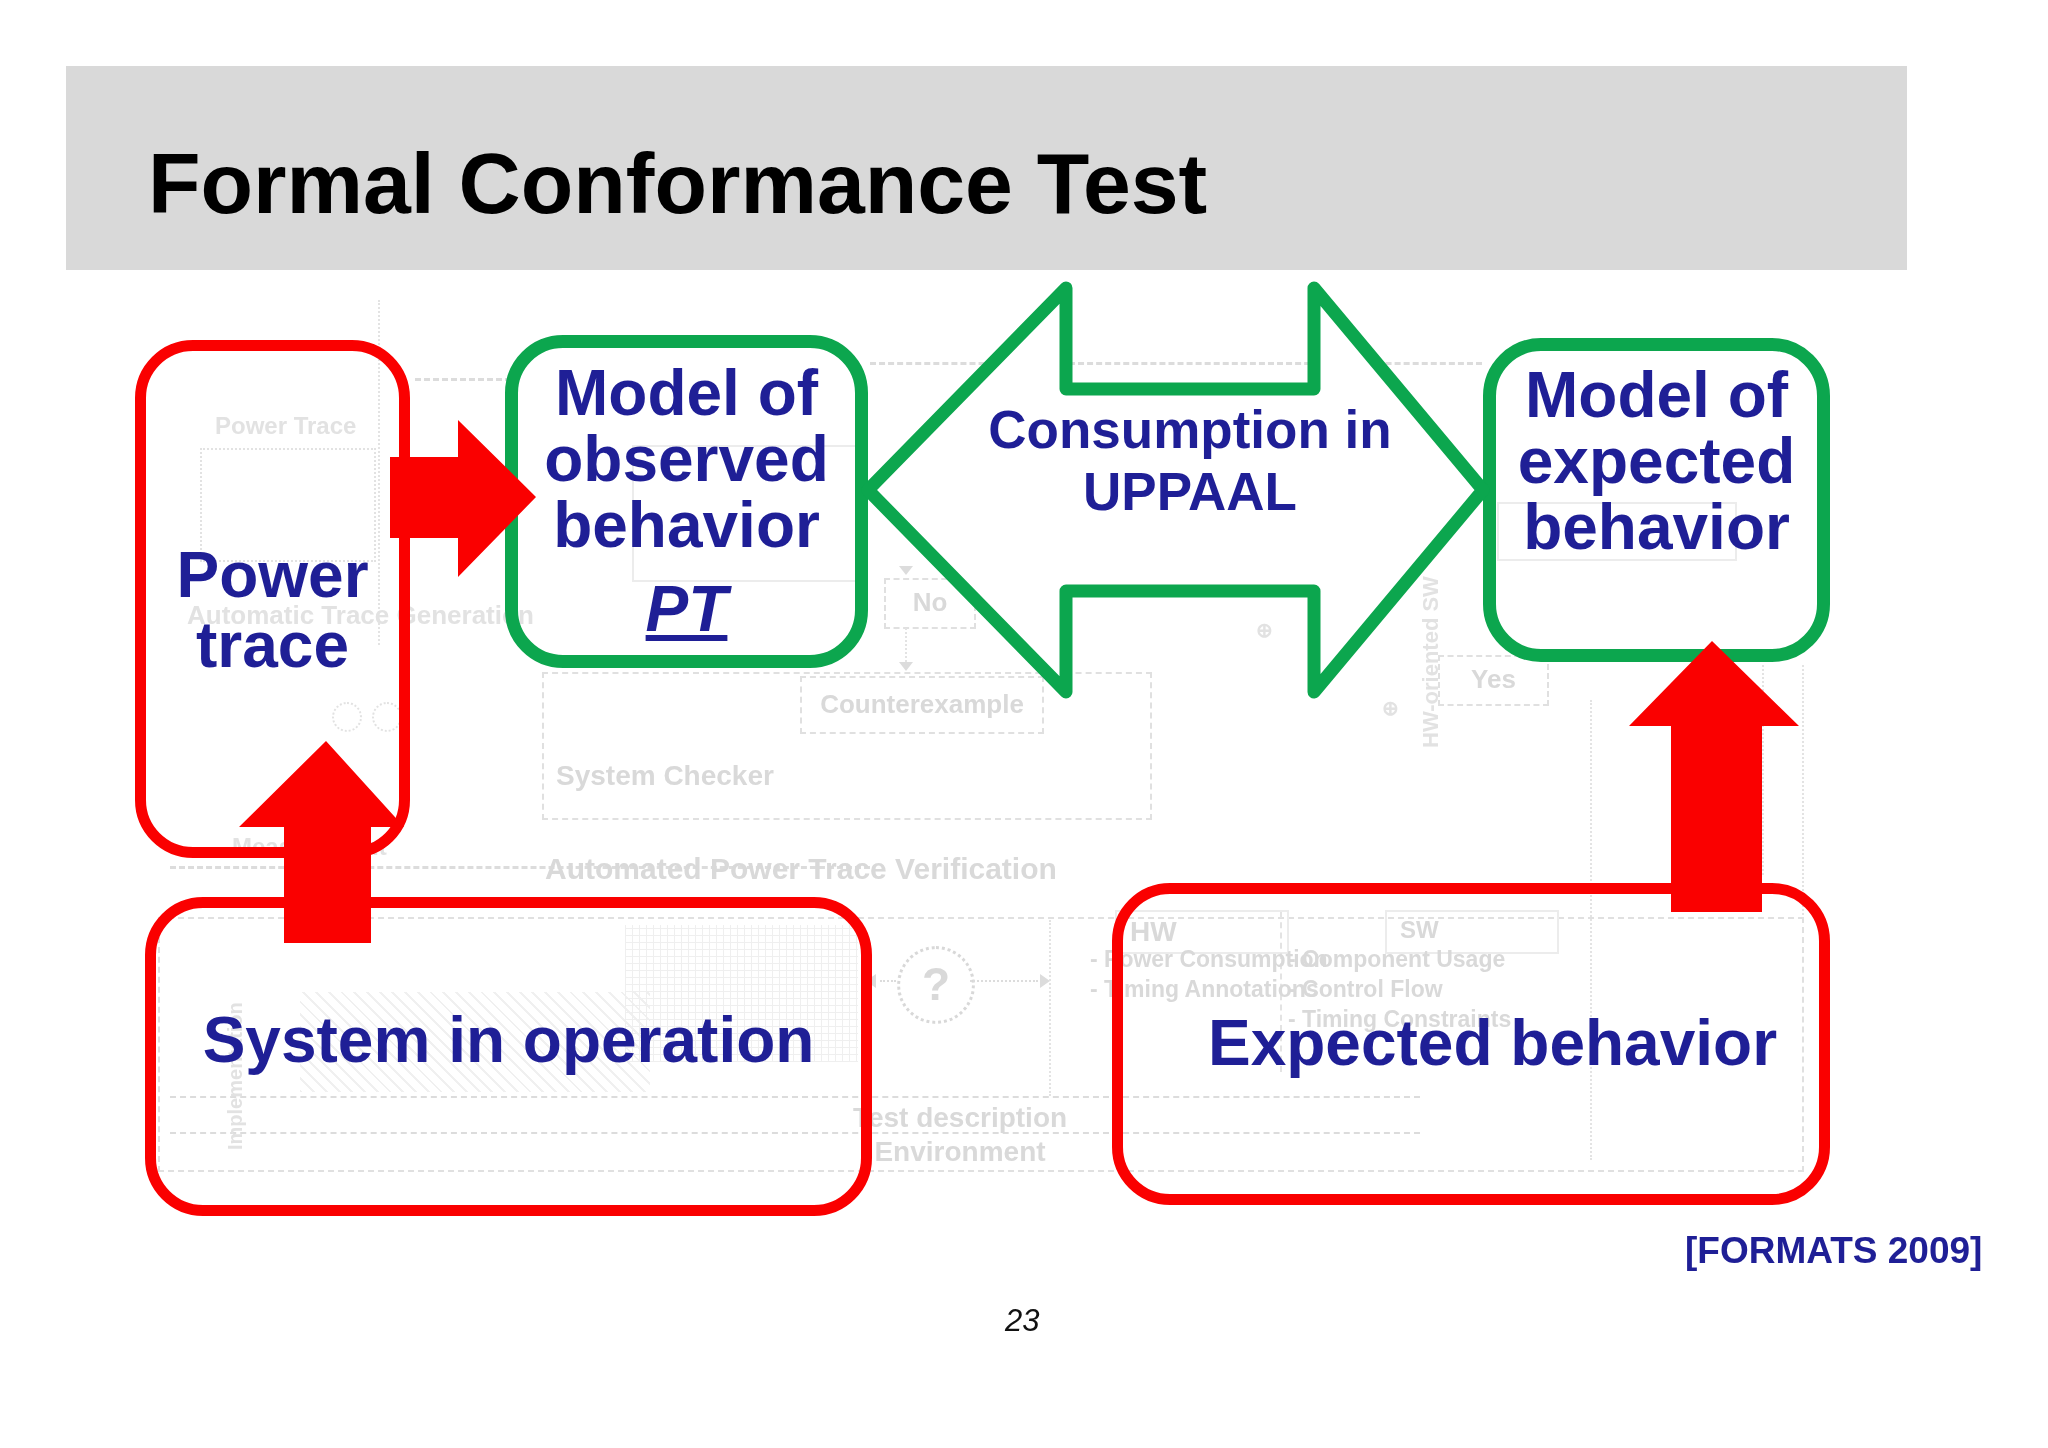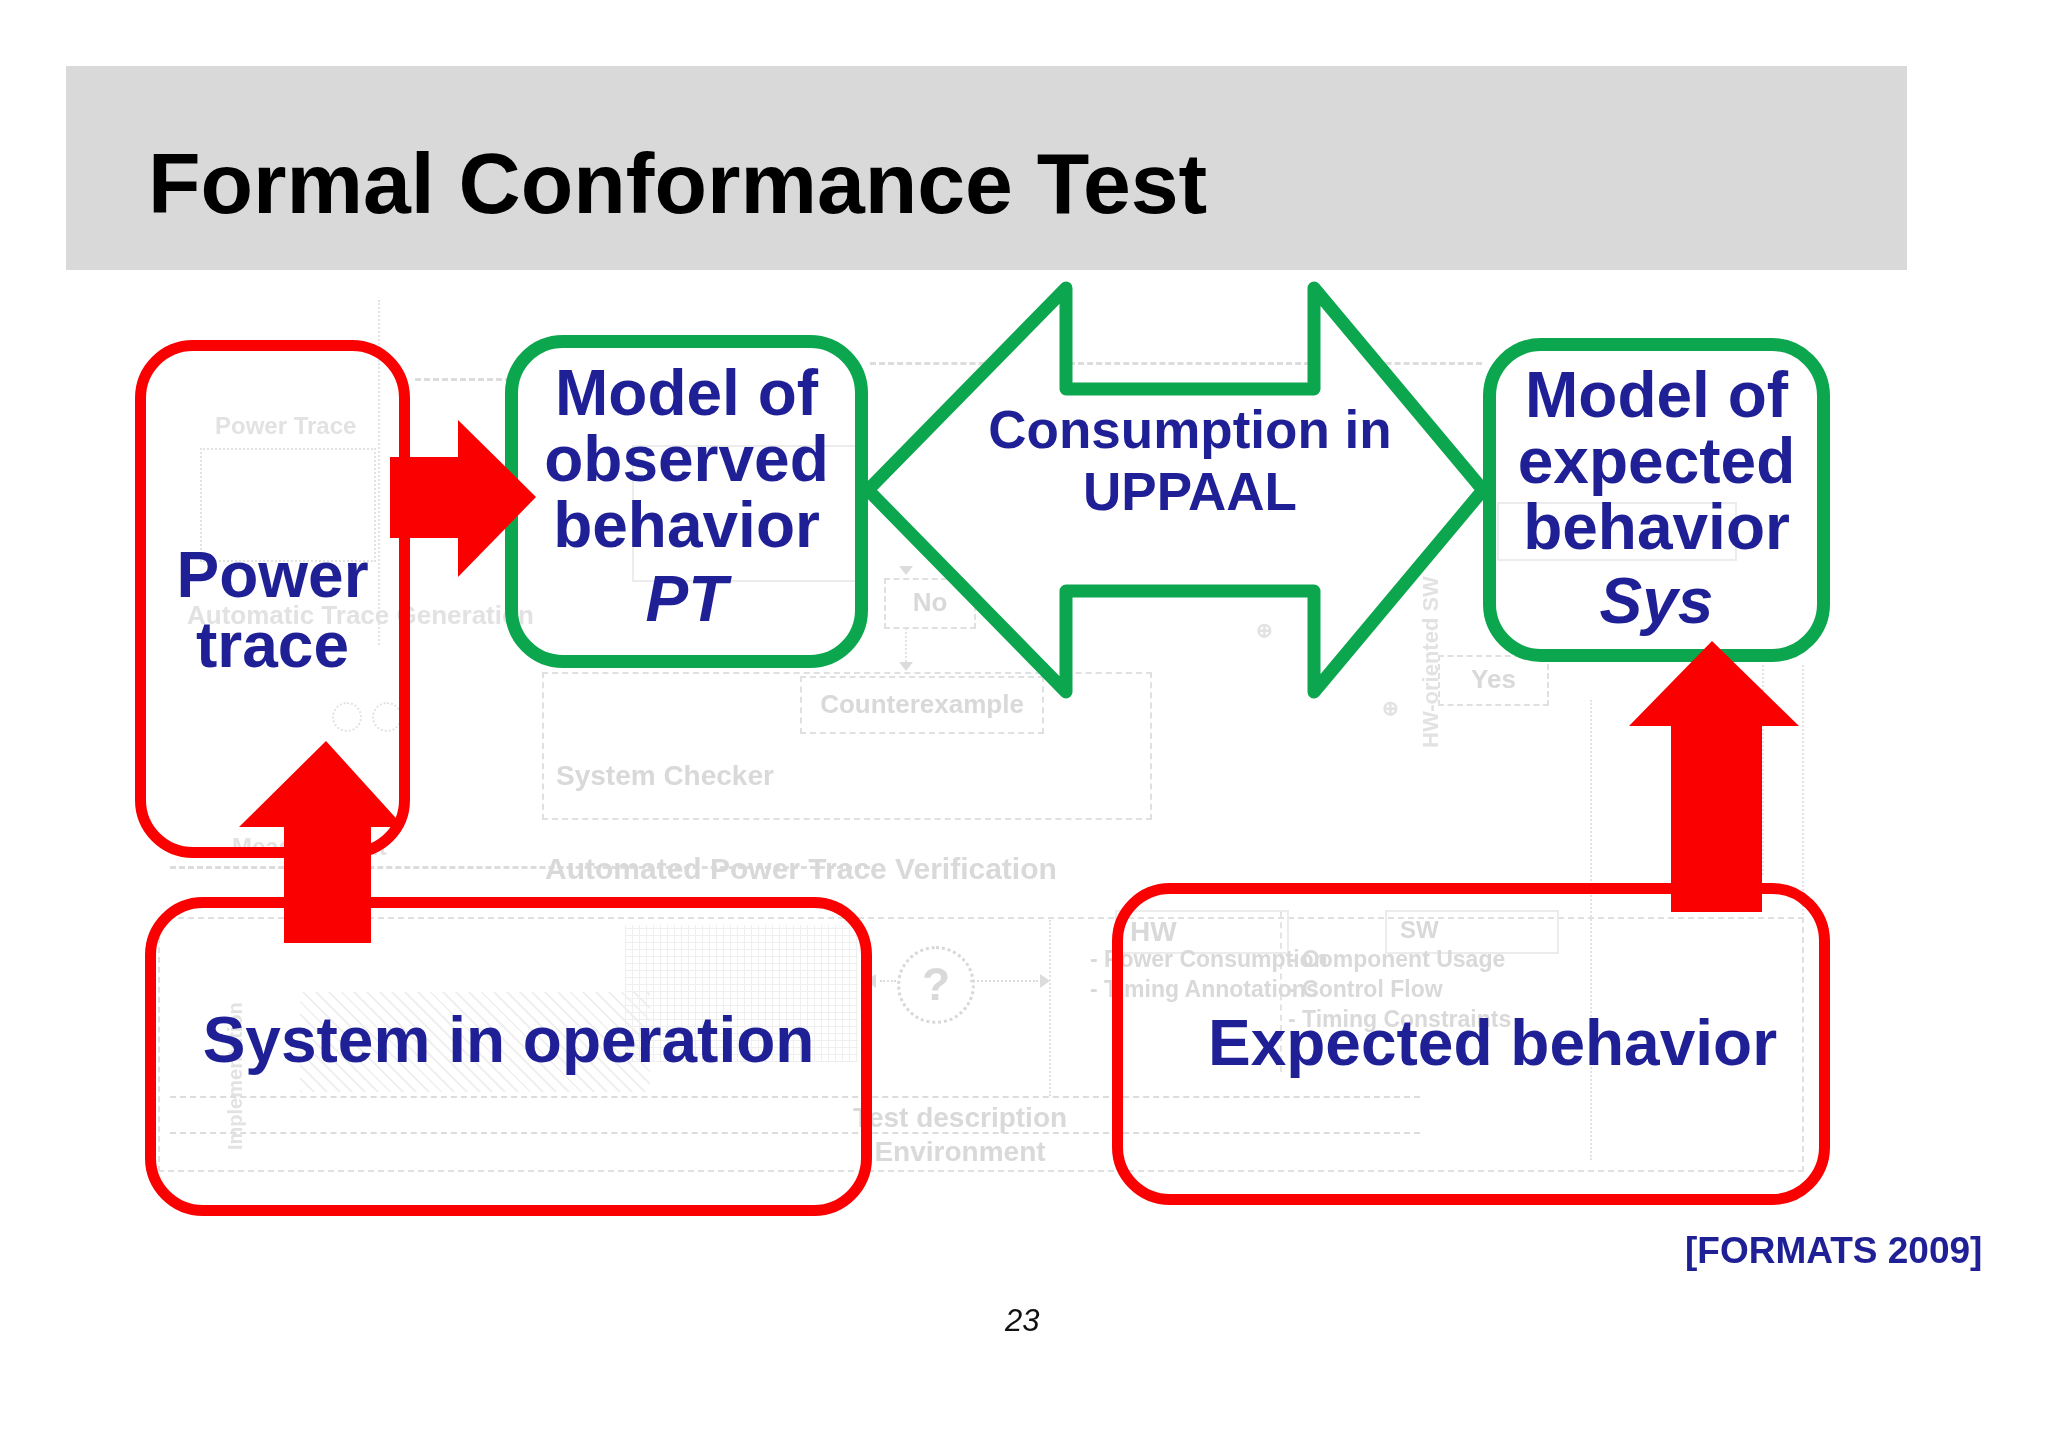--- a/index.html
+++ b/index.html
@@ -21,21 +21,21 @@
   .hatchB{background:repeating-linear-gradient(0deg,#efefef 0 1px,transparent 1px 7px),
                      repeating-linear-gradient(90deg,#efefef 0 1px,transparent 1px 7px);}
   
   .banner{left:66px;top:66px;width:1841px;height:204px;background:#d9d9d9;}
   .title{left:148px;top:134px;font-size:86px;font-weight:bold;color:#000;white-space:nowrap;}
   .redbox{border:11px solid #fa0000;border-radius:58px;background:transparent;}
   .greenbox{border:13px solid #0ca64e;border-radius:58px;background:transparent;}
   .navy{color:#1f1f96;font-weight:bold;text-align:center;}
   .boxlabel{font-size:64px;line-height:70px;}
   .modeltext{font-size:64px;line-height:66px;}
-  .sym{font-style:italic;margin-top:8px;}
+  .sym{font-style:italic;margin-top:18px;text-decoration:underline;}
   .verifytext{font-size:53px;line-height:62px;}
   .citation{left:1685px;top:1230px;font-size:37px;font-weight:bold;color:#1f1f96;white-space:nowrap;}
   .pagenum{left:1005px;top:1303px;font-size:31px;font-weight:normal;font-style:italic;color:#111;}
   svg{position:absolute;left:0;top:0;}
   .rot{transform:rotate(-90deg);transform-origin:0 0;}
 </style>
 </head>
 <body>
 
 <div class="stage">
@@ -139,21 +139,20 @@
     <div>Model of</div>
     <div>observed</div>
     <div>behavior</div>
     <div class="sym">PT</div>
   </div>
 
   <div class="abs navy modeltext" style="left:1483px;top:362px;width:347px;">
     <div>Model of</div>
     <div>expected</div>
     <div>behavior</div>
-    <div class="sym">Sys</div>
   </div>
 
   <div class="abs navy boxlabel" style="left:145px;top:1005px;width:727px;">System in operation</div>
 
   <div class="abs navy boxlabel" style="left:1112px;top:1008px;width:761px;">Expected behavior</div>
 
   <div class="abs navy verifytext" style="left:950px;top:399px;width:480px;">
     <div>Consumption in</div>
     <div>UPPAAL</div>
   </div>

